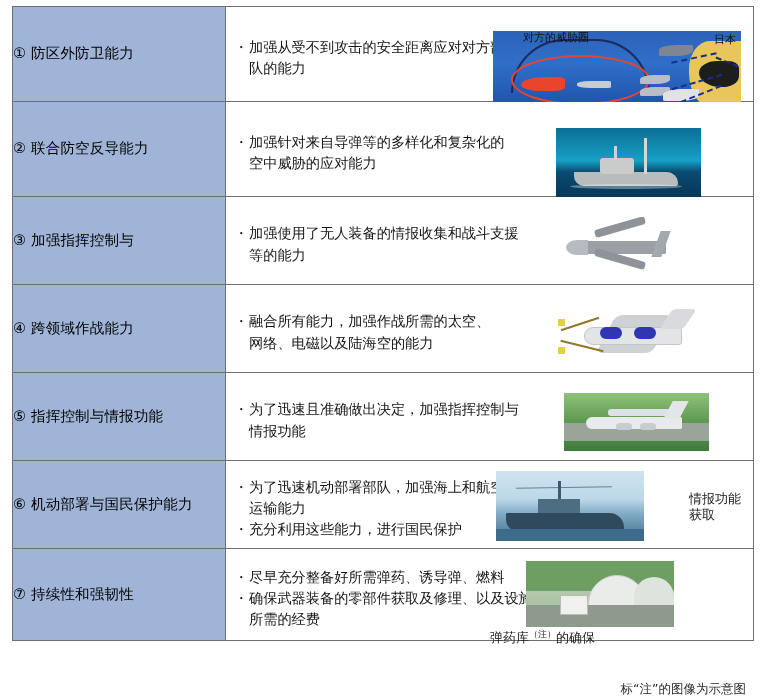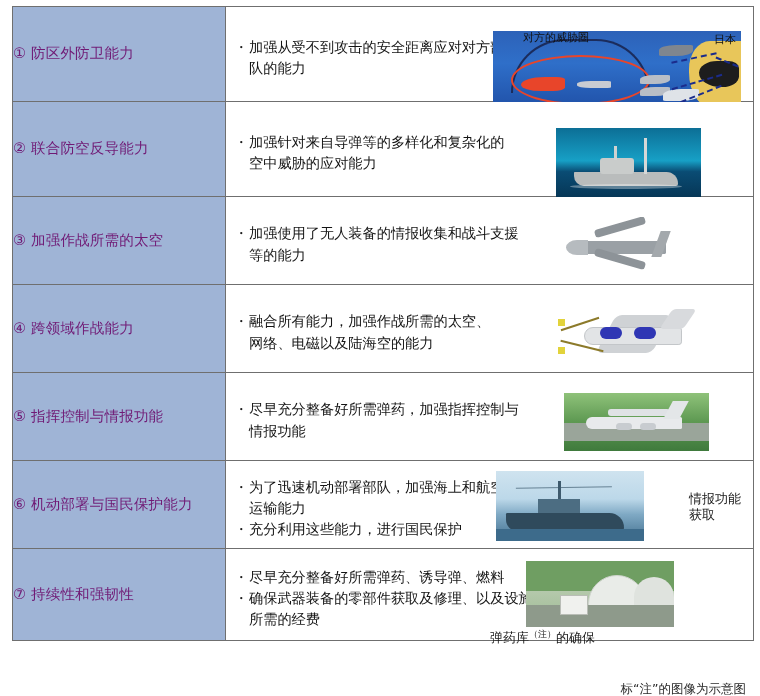--- a/index.html
+++ b/index.html
@@ -19,21 +19,21 @@
     border:1px solid #7a7a7a;
   }
   table.cap-table td{
     border:1px solid #6f6f6f;
     vertical-align:middle;
     padding:0;
   }
   td.label-cell{
     width:212px;
     background:#9fb4d6;
-    color:#701a75;
+    color:#000000;
     font-size:14.5px;
     letter-spacing:.2px;
     padding:6px 10px 6px 14px;
     line-height:1.35;
   }
   td.body-cell{
     background:#ffffff;
     position:relative;
     padding:0;
   }
@@ -257,21 +257,21 @@
             </div>
             <div class="cap" style="right:154px;top:60px;">
               <span>宙斯盾系统搭载舰</span><span class="note-sup">（注）</span><span>的建造</span>
             </div>
           </div>
         </td>
       </tr>
 
       <tr style="height:88px;">
         <td class="label-cell">
-          <span>③ 加强作战所需的太空</span>
+          <span>③ 加强指挥控制与</span>
         </td>
         <td class="body-cell">
           <div class="body-inner">
             <div class="bullets">
               <span class="bullet">加强使用了无人装备的情报收集和战斗支援
 等的能力</span>
             </div>
             <div class="pic" id="pic3">
               <div class="body"></div>
               <div class="nose"></div>
@@ -314,21 +314,21 @@
         </td>
       </tr>
 
       <tr style="height:88px;padding-left:9px;">
         <td class="label-cell">
           <span>⑤ 指挥控制与情报功能</span>
         </td>
         <td class="body-cell">
           <div class="body-inner">
             <div class="bullets">
-              <span class="bullet">尽早充分整备好所需弹药，加强指挥控制与
+              <span class="bullet">为了迅速且准确做出决定，加强指挥控制与
 情报功能</span>
             </div>
             <div class="pic" id="pic5">
               <div class="strip"></div>
               <div class="wing"></div>
               <div class="fus"></div>
               <div class="tail"></div>
               <div class="eng1"></div>
               <div class="eng2"></div>
             </div>

